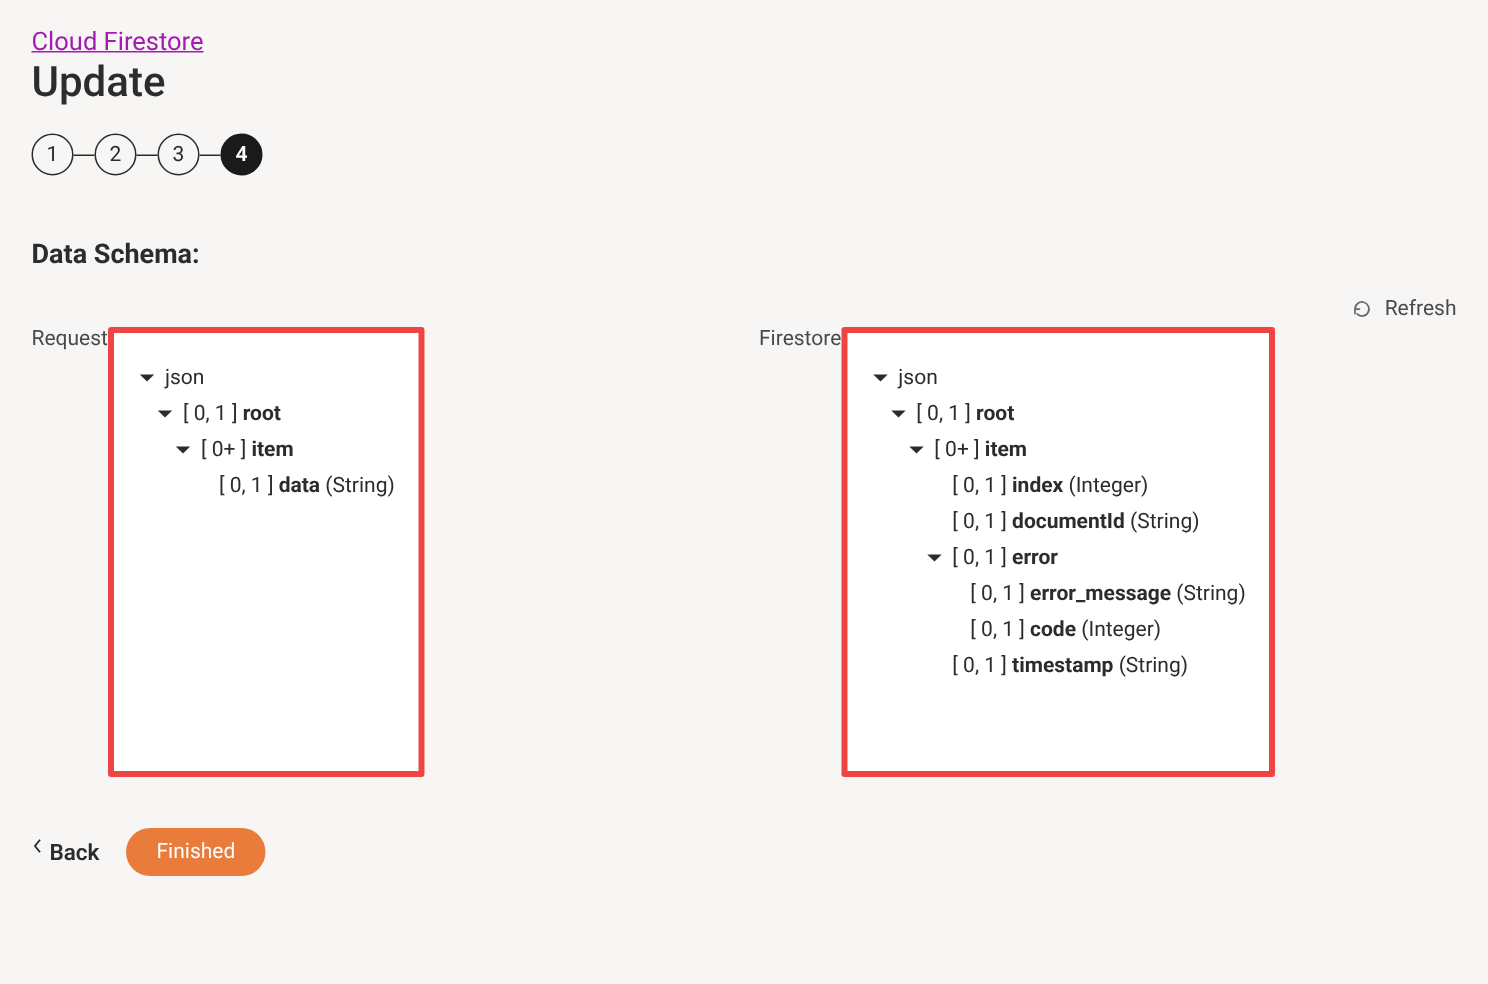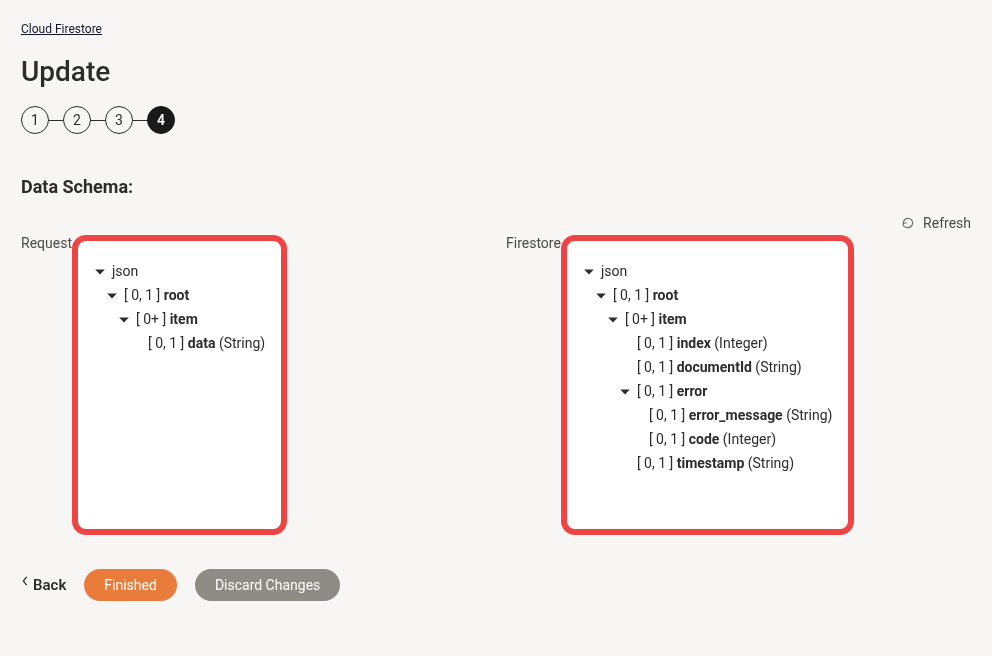--- a/index.html
+++ b/index.html
@@ -9,29 +9,28 @@
     }
     body {
       font-family: -apple-system, BlinkMacSystemFont, "Segoe UI", Roboto, "Helvetica Neue", Arial, sans-serif;
       background: #f7f6f4;
       color: #2c2c2c;
       padding: 18px 21px;
       width: 992px;
       height: 656px;
     }
     .breadcrumb-link {
-      color: #0f172a;
+      color: #a21caf;
       text-decoration: underline;
-      font-size: 12px;
+      font-size: 17px;
       cursor: pointer;
     }
     .page-title {
       font-size: 28px;
       font-weight: 500;
-      margin-top: 18px;
       color: #2c2c2c;
     }
     .stepper {
       display: flex;
       align-items: center;
       margin-top: 18px;
     }
     .step {
       width: 28px;
       height: 28px;
@@ -89,22 +88,22 @@
       display: flex;
       flex-direction: row;
     }
     .col-label {
       font-size: 14px;
       color: #4a4a4a;
       margin-bottom: 8px;
     }
     .schema-card {
       background: #fff;
-      border: 6px solid #ef4444;
-      border-radius: 14px;
+      border: 4px solid #ef4444;
+      border-radius: 2px;
       padding: 18px 16px;
       min-height: 300px;
       font-size: 14px;
       color: #2c2c2c;
     }
     .tree-row {
       display: flex;
       align-items: center;
       padding: 4px 0;
       white-space: nowrap;
@@ -311,17 +310,16 @@
 </div>
 
 <div class="footer-actions">
   <div class="back-btn">
     <svg class="back-chev" viewBox="0 0 8 12">
       <path d="M6 1 L2 6 L6 11" fill="none" stroke="#2c2c2c" stroke-width="1.5"></path>
     </svg>
     <span>Back</span>
   </div>
   <button class="btn btn-primary">Finished</button>
-  <button class="btn btn-secondary">Discard Changes</button>
 </div>
 
 
 
 
 </body></html>

